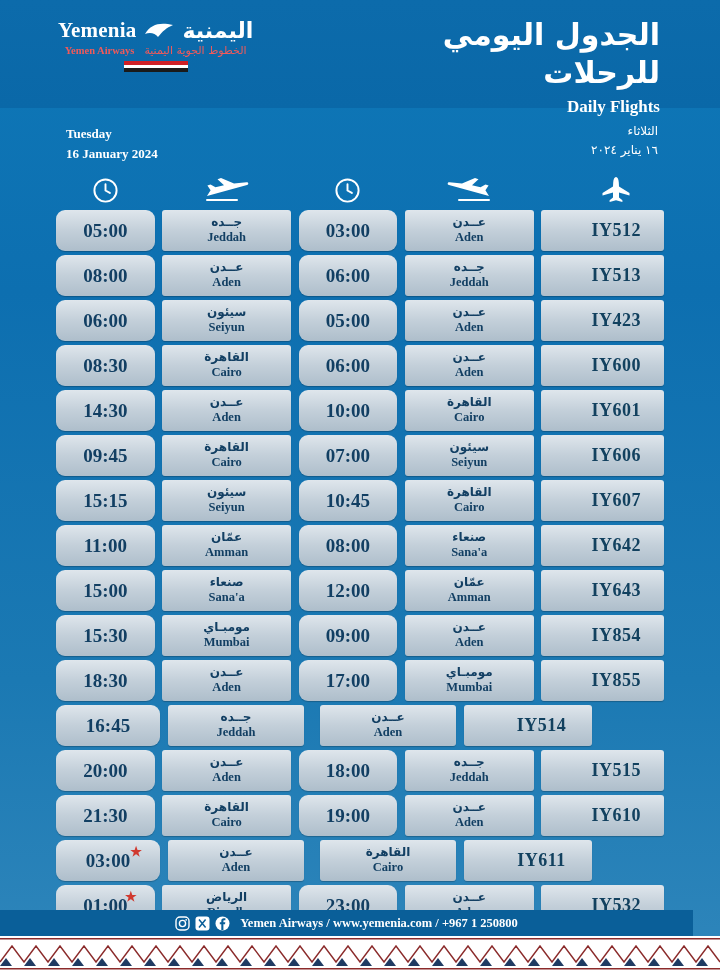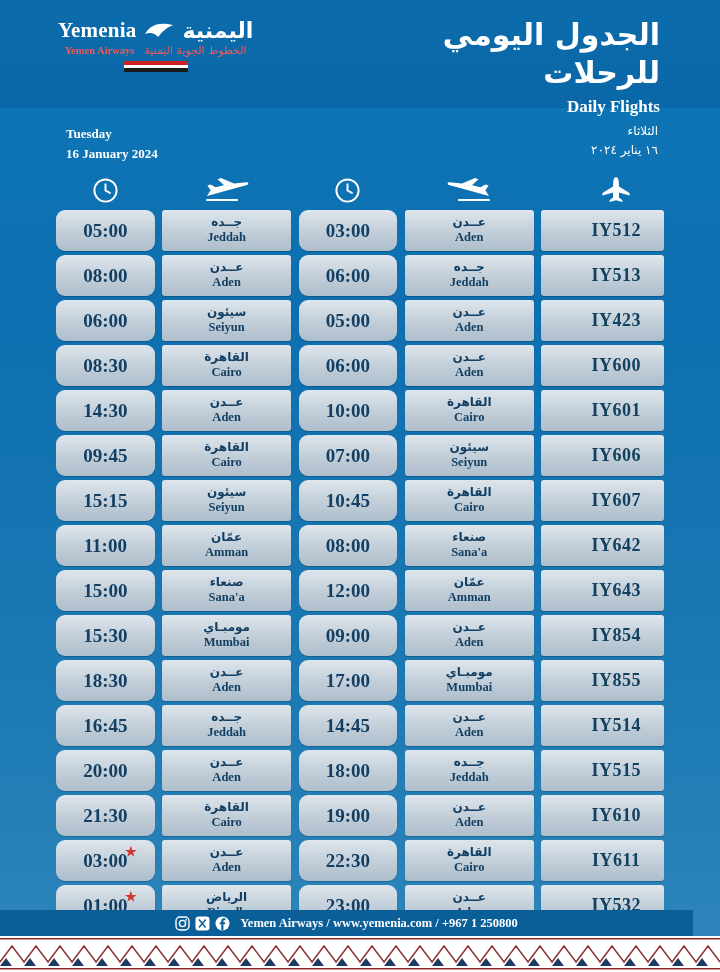--- a/index.html
+++ b/index.html
@@ -473,23 +473,20 @@
     <div class="row">
       <div class="cell time c1">
           <span>16:45</span>
         </div>
       <div class="gap"></div>
       <div class="cell c2">
         <span class="ar">جــده</span>
         <span class="en">Jeddah</span>
       </div>
       <div class="gap"></div>
-      <div class="cell time c3">
-          <span>14:45</span>
-        </div>
       <div class="gap"></div>
       <div class="cell c4">
         <span class="ar">عــدن</span>
         <span class="en">Aden</span>
       </div>
       <div class="gap"></div>
       <div class="cell flight c5">IY514</div>
     </div>
 
     <div class="row">
@@ -540,23 +537,20 @@
       <div class="cell time c1">
         <span>03:00</span>
         <span class="star">★</span>
       </div>
       <div class="gap"></div>
       <div class="cell c2">
         <span class="ar">عــدن</span>
         <span class="en">Aden</span>
       </div>
       <div class="gap"></div>
-      <div class="cell time c3">
-          <span>22:30</span>
-        </div>
       <div class="gap"></div>
       <div class="cell c4">
         <span class="ar">القاهرة</span>
         <span class="en">Cairo</span>
       </div>
       <div class="gap"></div>
       <div class="cell flight c5">IY611</div>
     </div>
 
     <div class="row">

